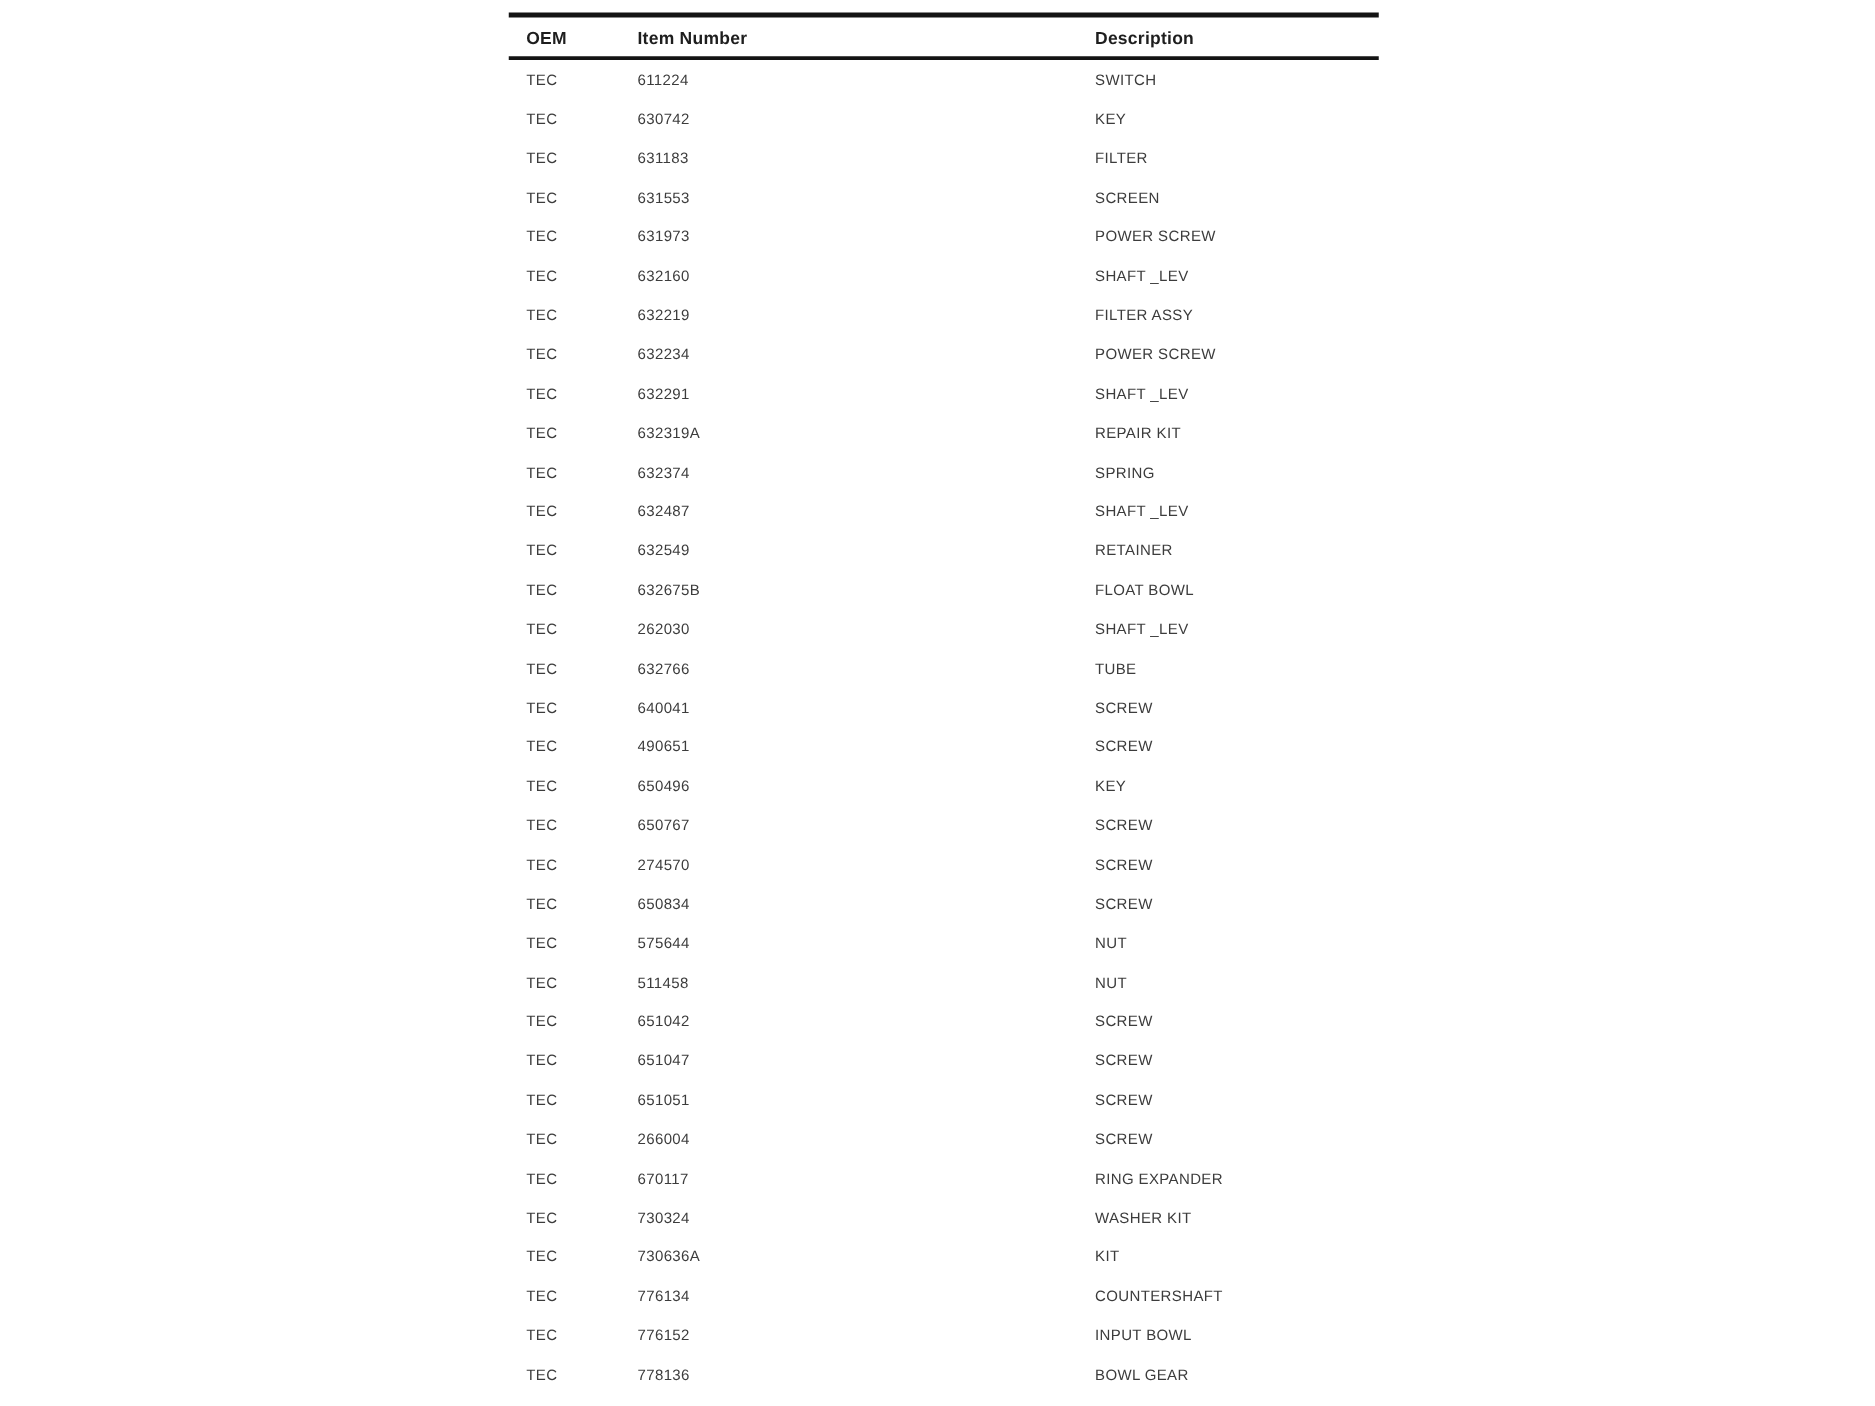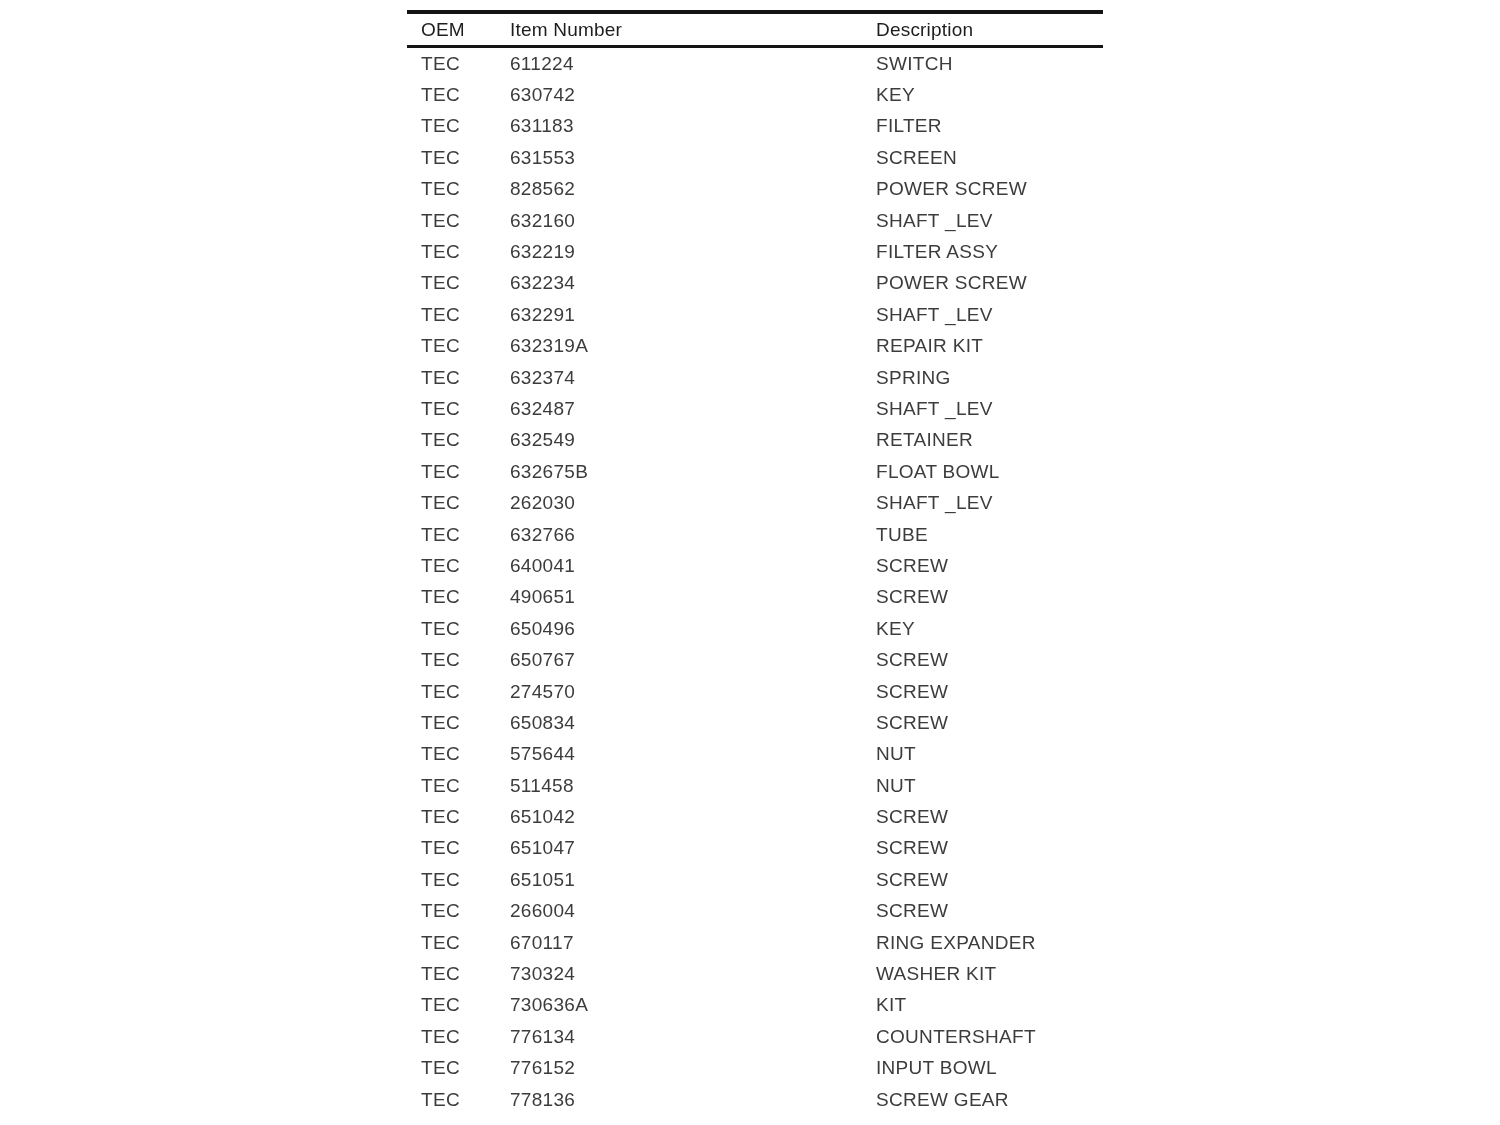--- a/index.html
+++ b/index.html
@@ -34,28 +34,28 @@
     border-top: 3px solid #141414;
   }
   .grid-row {
     display: grid;
     grid-template-columns: 89px 366px 1fr;
     padding-left: 14px;
     align-items: center;
   }
   .header-row {
     height: 31px;
-    font-weight: normal;
-    font-size: 19px;
+    font-weight: bold;
+    font-size: 14px;
     color: #1e1e1e;
     letter-spacing: 0.2px;
   }
   .data-row {
     height: 31.4px;
-    font-size: 19px;
+    font-size: 12px;
     color: #3c3c3c;
     letter-spacing: 0.3px;
   }
   .cell {
     white-space: nowrap;
     overflow: hidden;
   }
 </style>
 </head>
 <body>
@@ -89,21 +89,21 @@
     <div class="cell">631183</div>
     <div class="cell">FILTER</div>
   </div>
         <div class="grid-row data-row">
     <div class="cell">TEC</div>
     <div class="cell">631553</div>
     <div class="cell">SCREEN</div>
   </div>
         <div class="grid-row data-row">
     <div class="cell">TEC</div>
-    <div class="cell">828562</div>
+    <div class="cell">631973</div>
     <div class="cell">POWER SCREW</div>
   </div>
         <div class="grid-row data-row">
     <div class="cell">TEC</div>
     <div class="cell">632160</div>
     <div class="cell">SHAFT _LEV</div>
   </div>
         <div class="grid-row data-row">
     <div class="cell">TEC</div>
     <div class="cell">632219</div>
@@ -235,18 +235,18 @@
     <div class="cell">COUNTERSHAFT</div>
   </div>
         <div class="grid-row data-row">
     <div class="cell">TEC</div>
     <div class="cell">776152</div>
     <div class="cell">INPUT BOWL</div>
   </div>
         <div class="grid-row data-row">
     <div class="cell">TEC</div>
     <div class="cell">778136</div>
-    <div class="cell">SCREW GEAR</div>
+    <div class="cell">BOWL GEAR</div>
   </div>
       </div>
 
   </div>
 </div>
 
 </body></html>

